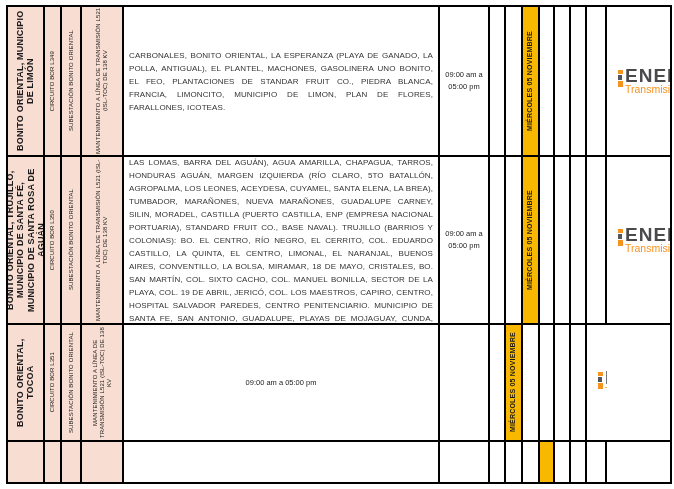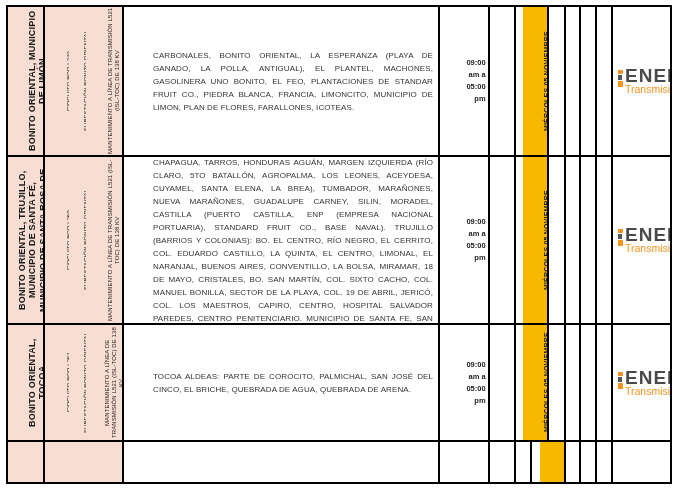--- a/index.html
+++ b/index.html
@@ -23,21 +23,20 @@
   .trow.r1{height:150px}
   .trow.r2{height:168px}
   .trow.r3{height:117px}
   .trow.r4{height:40px;border-bottom:none}
   .cell{
     border-right:2px solid #000;
     box-sizing:border-box;
     display:flex;align-items:center;justify-content:center;
     overflow:hidden;
     color:#1a1a1a;
-    padding-left:24px;
   }
   .cell:last-child{border-right:none}
   .pink{background:#F8DDD3}
   .orange{background:#F9B800}
   
   .vt{
     writing-mode:vertical-rl;
     transform:rotate(180deg);
     text-align:center;
     max-height:100%;
@@ -53,22 +52,22 @@
   .areas .txt{
     padding:0 5px;
     font-size:8px;line-height:13px;
     text-align:justify;
     color:#333;
     letter-spacing:0.1px;
     width:100%;
     box-sizing:border-box;
   }
   .timecell .txt{
-    font-weight:bold;font-size:7.5px;line-height:12px;
-    text-align:right;color:#222;padding:0 3px;
+    font-weight:normal;font-size:7.5px;line-height:12px;
+    text-align:center;color:#222;padding:0 3px;
   }
   
   .logocell{justify-content:flex-start;padding-left:11px;}
   .enee-logo{display:flex;align-items:flex-start;}
   .enee-mark{display:flex;flex-direction:column;gap:1px;margin:3px 2px 0 0;}
   .enee-mark .b1{width:5px;height:4px;background:#F6921E}
   .enee-mark .b2{width:4px;height:5px;background:#55565A}
   .enee-mark .b3{width:5px;height:6px;background:#F6921E}
   .enee-text{display:flex;flex-direction:column;}
   .enee-title{
@@ -176,23 +175,20 @@
       </div>
     <div class="cell pink meta">
         <div class="vt">CIRCUITO BOR L351</div>
       </div>
     <div class="cell pink meta">
         <div class="vt">SUBESTACIÓN BONITO ORIENTAL</div>
       </div>
     <div class="cell pink maint">
         <div class="vt">MANTENIMIENTO A LÍNEA DE TRANSMISIÓN L521 (ISL-TOC) DE 138 KV</div>
       </div>
-    <div class="cell areas">
-        <div class="txt">TOCOA ALDEAS: PARTE DE COROCITO, PALMICHAL, SAN JOSÉ DEL CINCO,  EL BRICHE, QUEBRADA DE AGUA, QUEBRADA DE ARENA.</div>
-      </div>
     <div class="cell timecell">
         <div class="txt">09:00 am a 05:00 pm</div>
       </div>
     <div class="cell"></div>
     <div class="cell"></div>
     <div class="cell orange datecell">
         <div class="vt">MIÉRCOLES 05 NOVIEMBRE</div>
       </div>
     <div class="cell"></div>
     <div class="cell"></div>

